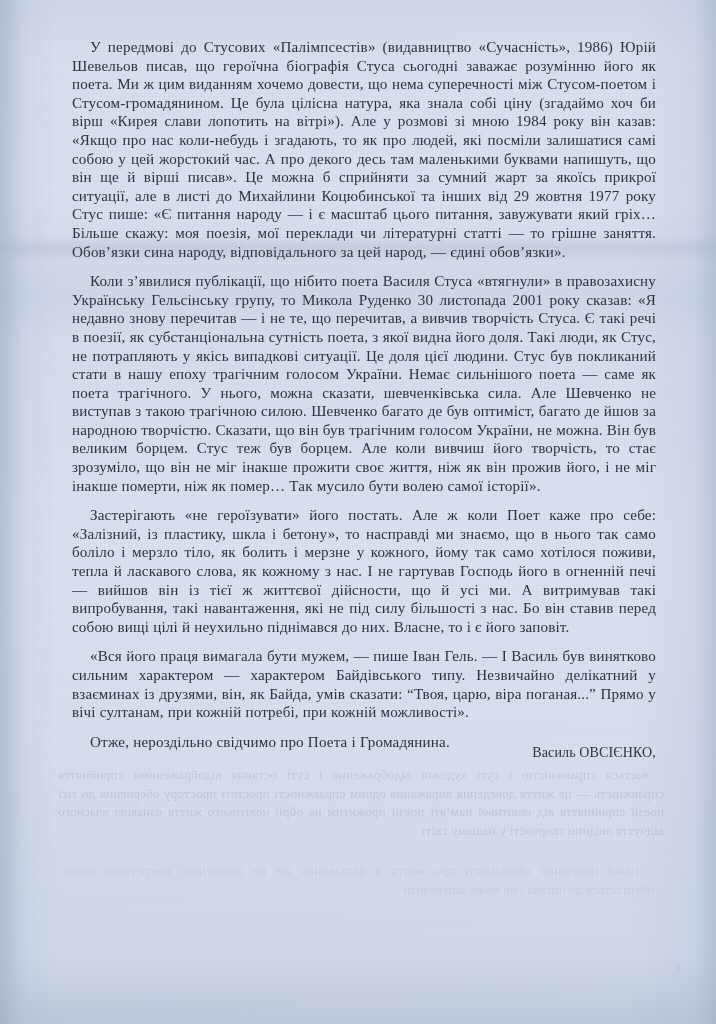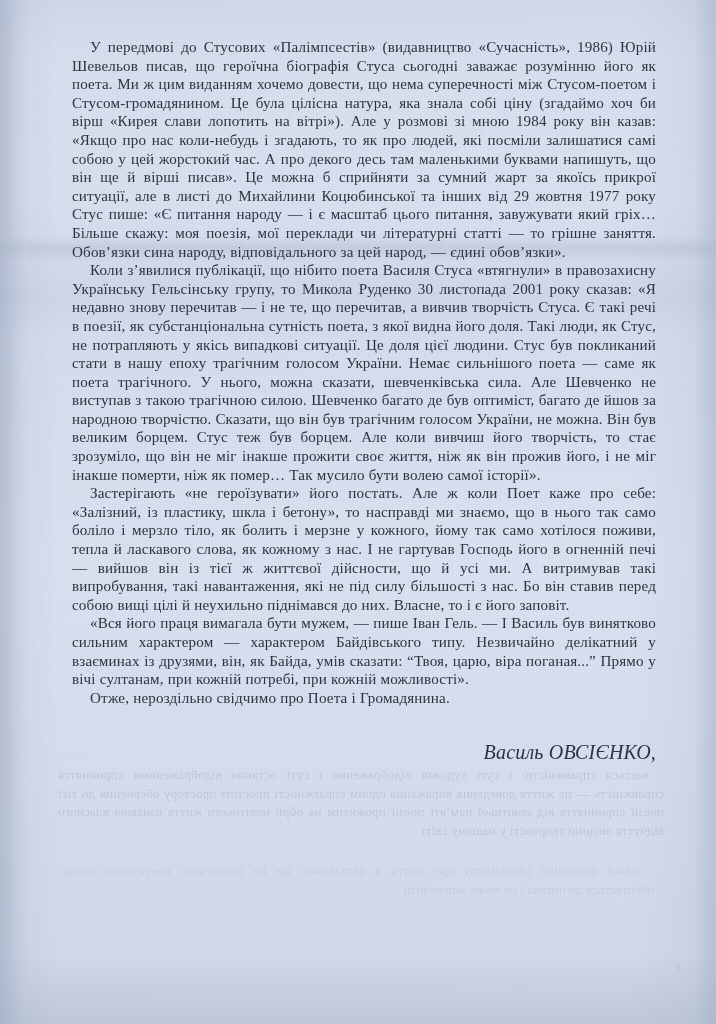--- a/index.html
+++ b/index.html
@@ -74,32 +74,31 @@
     margin: 0;
     text-indent: 18px;
     text-align: justify;
     font-size: 15.1px;
     line-height: 18.6px;
     color: #2b3440;
     letter-spacing: .01em;
     word-spacing: .01em;
     -webkit-font-smoothing: antialiased;
   }
-  p.para + p.para { margin-top: 0; }
+  p.para + p.para { margin-top: 11px; }
 
   .signature-block {
     position: absolute;
     right: 60px;
     top: 742px;
     text-align: right;
     color: #2b3440;
   }
   .sig-name {
-    font-style: italic;
-    font-size: 20px;
+    font-size: 14px;
     line-height: 21px;
     letter-spacing: .01em;
   }
   .sig-role {
     font-size: 15.1px;
     line-height: 21px;
   }
 
   
   .bleed {

